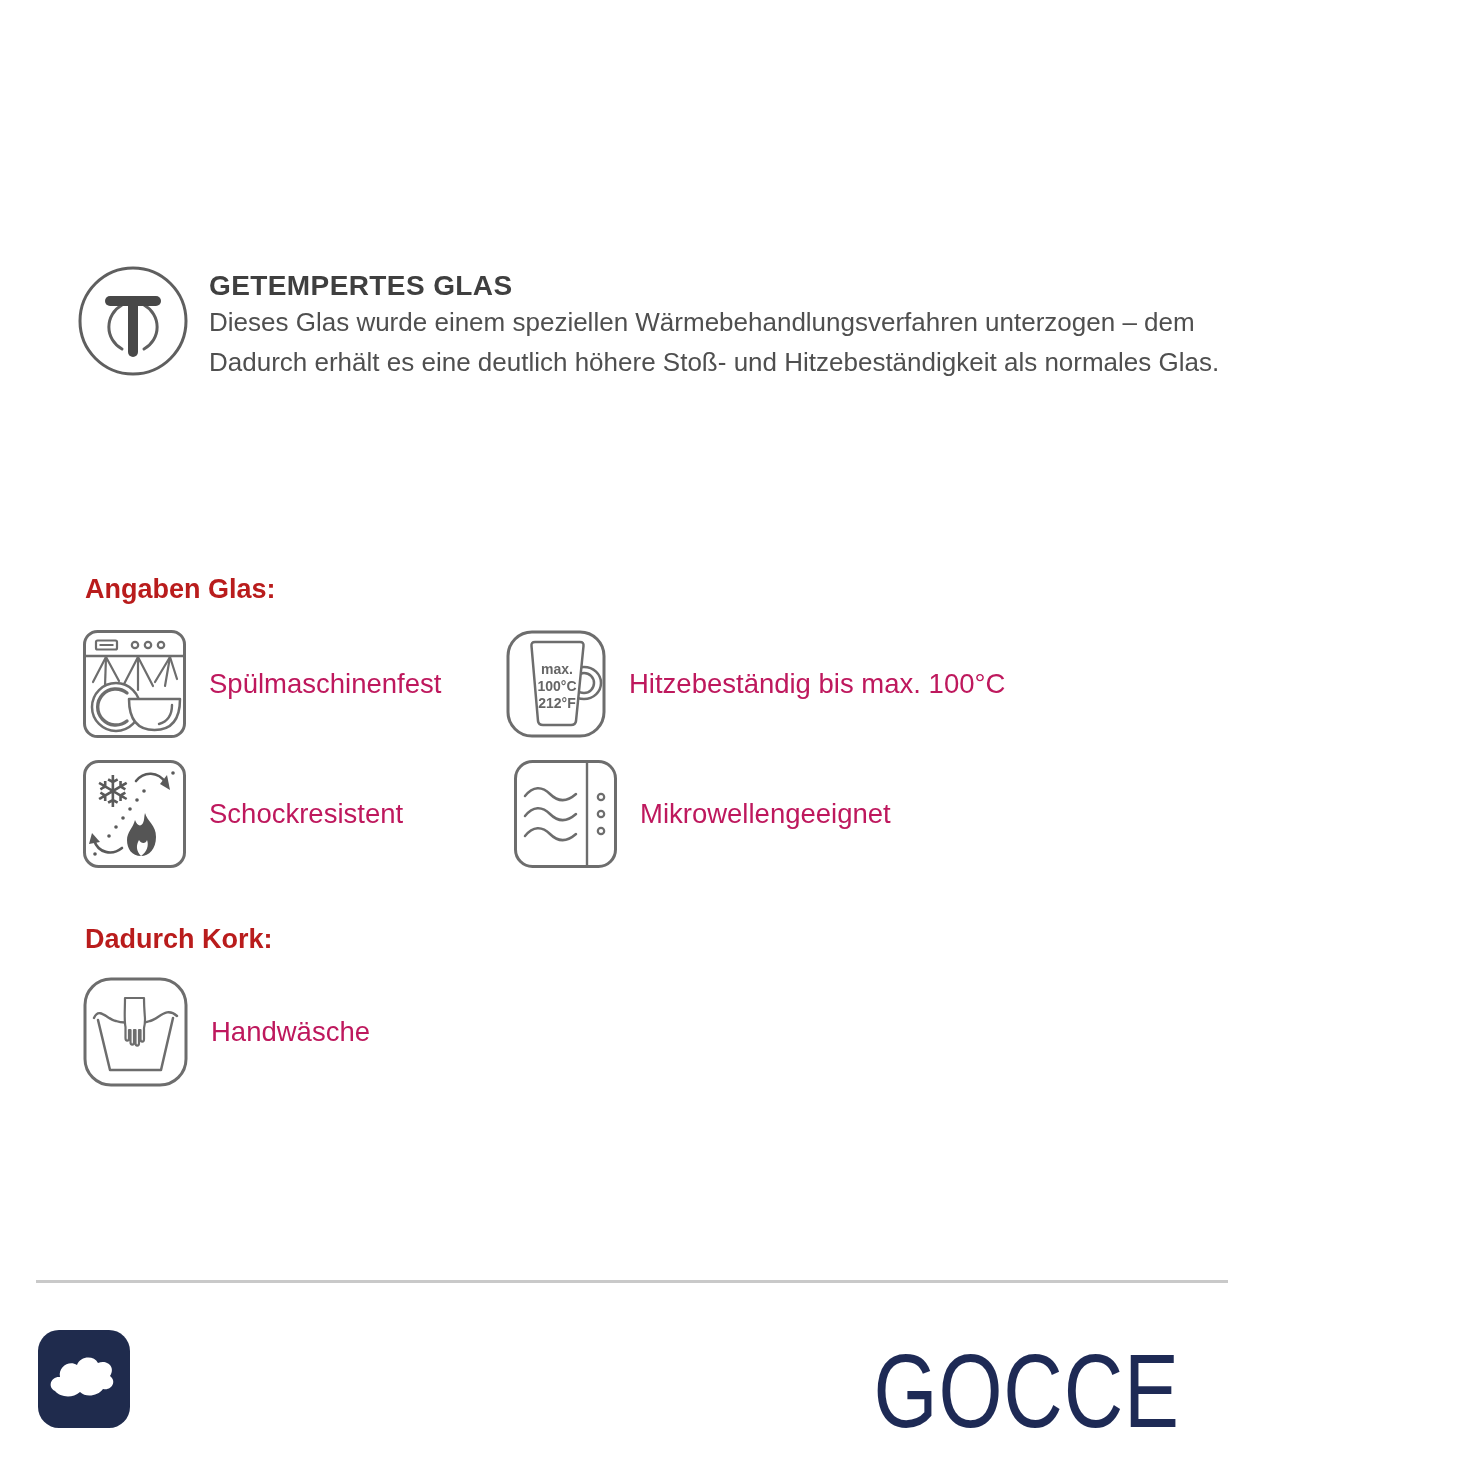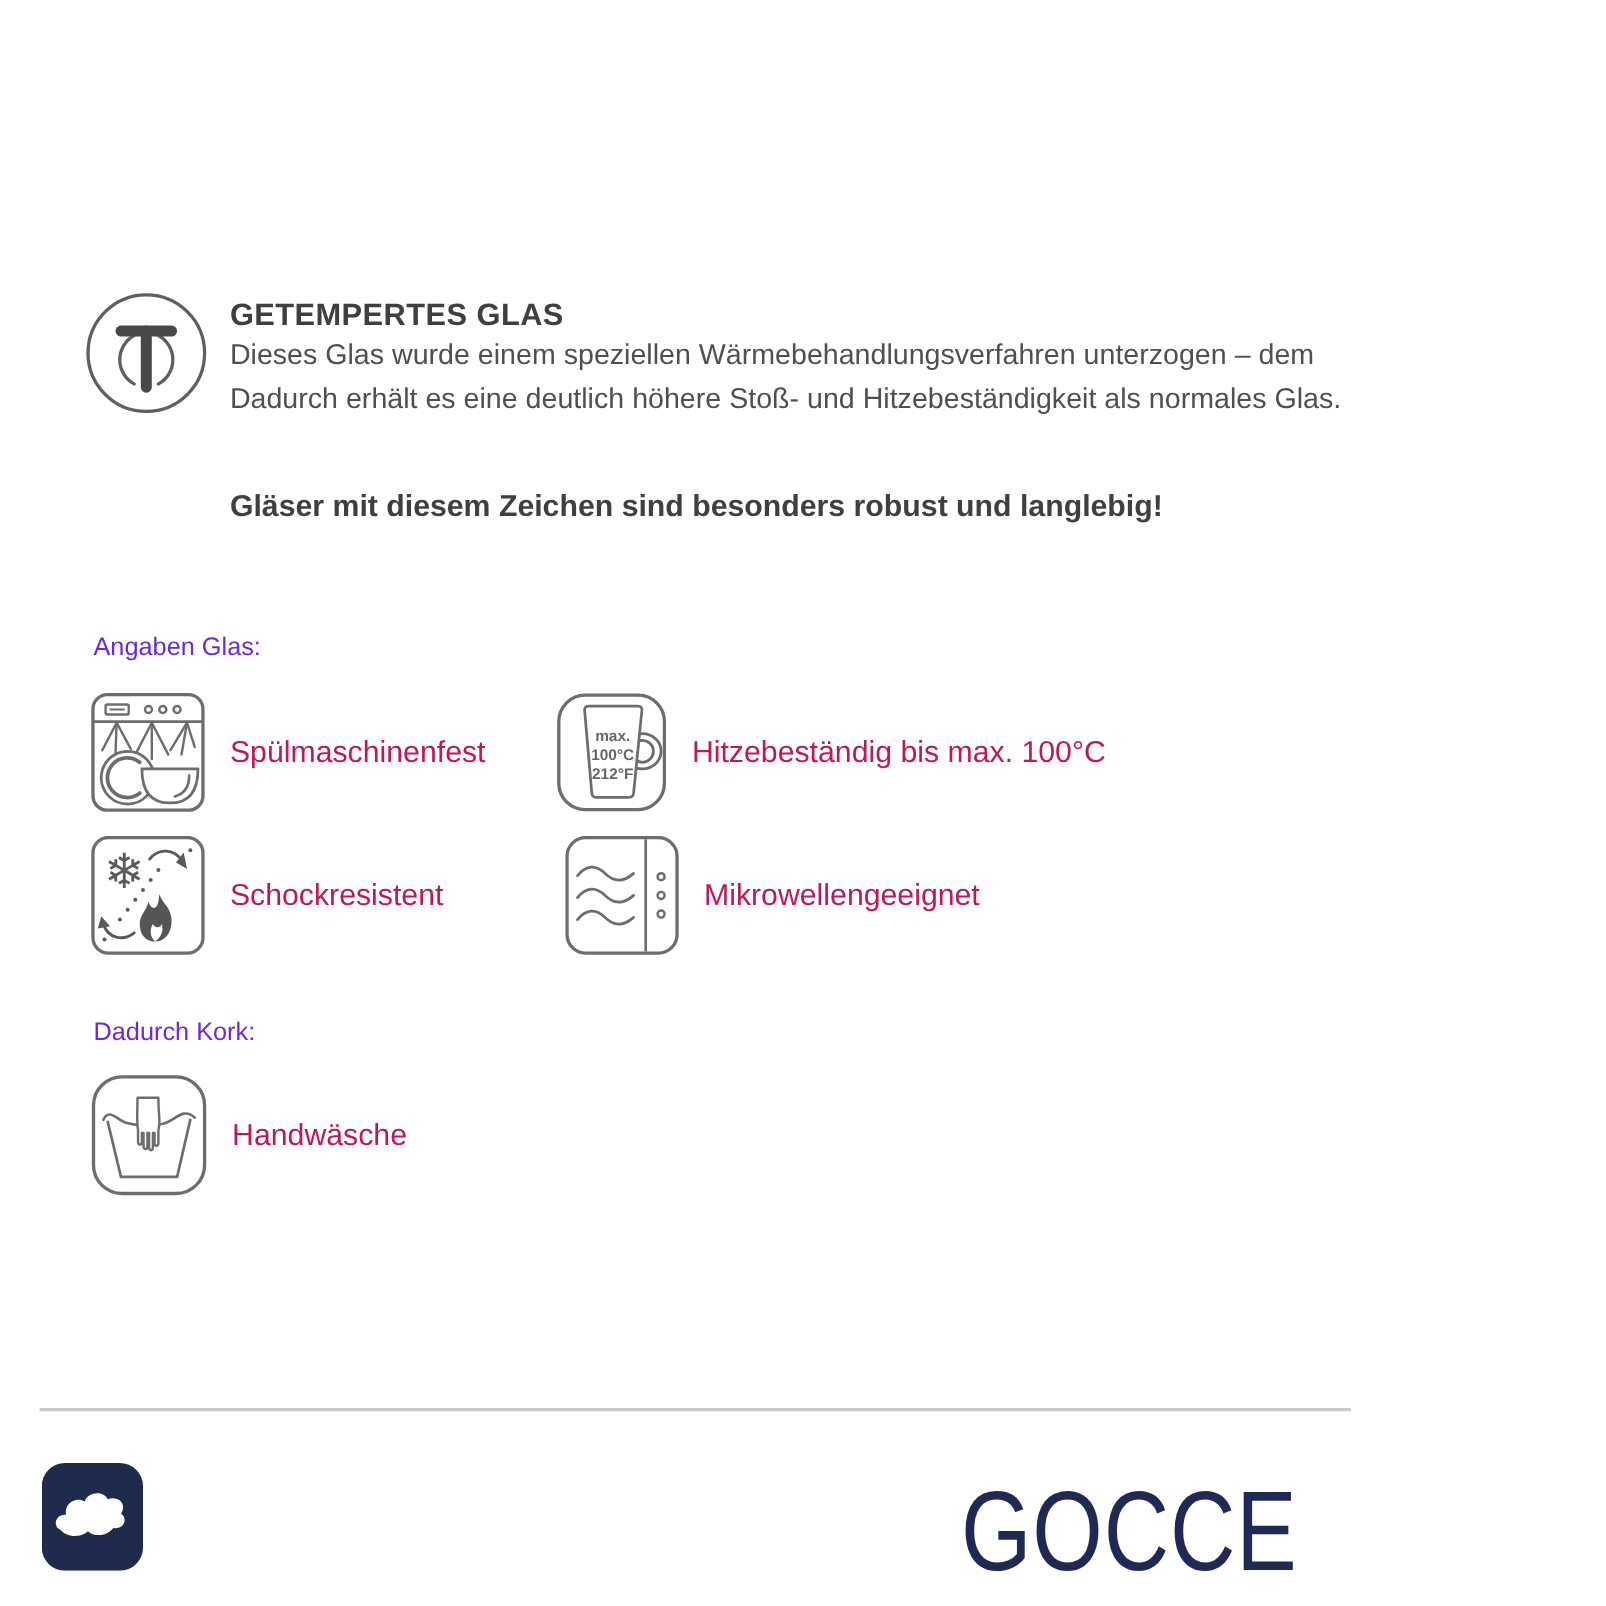--- a/index.html
+++ b/index.html
@@ -4,21 +4,21 @@
 <style>
   html,body{margin:0;padding:0;background:#fff;}
   .canvas{
     position:relative;width:1228px;height:1460px;background:#ffffff;
     font-family:"Liberation Sans", sans-serif;overflow:hidden;
   }
   .abs{position:absolute;}
   .intro-heading{font-size:28px;font-weight:bold;color:#3f3f3f;letter-spacing:.4px;}
   .intro-line{font-size:26px;color:#4f4f4f;line-height:40px;white-space:nowrap;}
   .intro-tagline{font-size:27.5px;font-weight:bold;color:#3f3f3f;white-space:nowrap;}
-  .section-heading{font-size:23px;font-weight:normal;color:#6d28d9;}
+  .section-heading{font-size:27px;font-weight:bold;color:#b91c1c;}
   .care-item{display:flex;align-items:center;gap:22px;height:112px;}
   .care-label{font-size:27.5px;color:#be185d;white-space:nowrap;}
   .divider{background:#c9c9c9;height:3px;}
   .brand-word{font-size:20px;letter-spacing:3.4px;color:#ef4444;margin-top:28px;}
   .product-name{
     font-size:103px;line-height:1;color:#1e2a55;letter-spacing:1px;
     transform:scaleX(0.80);transform-origin:100% 50%;white-space:nowrap;
   }
   svg{display:block;}
 </style>
@@ -33,21 +33,20 @@
     <path d="M68,41 A25,25 0 0 1 68,85" fill="none" stroke="#5f5f5f" stroke-width="3" stroke-linecap="round"></path>
     <line x1="34" y1="37" x2="80" y2="37" stroke="#484848" stroke-width="10" stroke-linecap="round"></line>
     <line x1="57" y1="37" x2="57" y2="88" stroke="#484848" stroke-width="10" stroke-linecap="round"></line>
   </svg>
 
   <div class="abs intro-heading" style="left:209px;top:270px;">GETEMPERTES GLAS</div>
   <div class="abs" style="left:209px;top:302px;">
     <div class="intro-line">Dieses Glas wurde einem speziellen Wärmebehandlungsverfahren unterzogen – dem</div>
     <div class="intro-line">Dadurch erhält es eine deutlich höhere Stoß- und Hitzebeständigkeit als normales Glas.</div>
   </div>
-  <div class="abs intro-tagline" style="left:209px;top:444px;">Gläser mit diesem Zeichen sind besonders robust und langlebig!</div>
 
   <div class="abs section-heading" style="left:85px;top:574px;">Angaben Glas:</div>
 
   <div class="abs care-item" style="left:82px;top:628px;">
     <svg width="105" height="112" viewBox="0 0 105 110">
       <rect x="2.5" y="2.5" width="100" height="105" rx="13" fill="none" stroke="#6d6d6d" stroke-width="3"></rect>
       <line x1="3" y1="27" x2="102" y2="27" stroke="#6d6d6d" stroke-width="2.4"></line>
       <rect x="14" y="11.5" width="21" height="9" rx="1.5" fill="none" stroke="#6d6d6d" stroke-width="2.2"></rect>
       <line x1="17.5" y1="16" x2="31.5" y2="16" stroke="#6d6d6d" stroke-width="2"></line>
       <circle cx="53" cy="16" r="3.2" fill="none" stroke="#6d6d6d" stroke-width="2.2"></circle>

